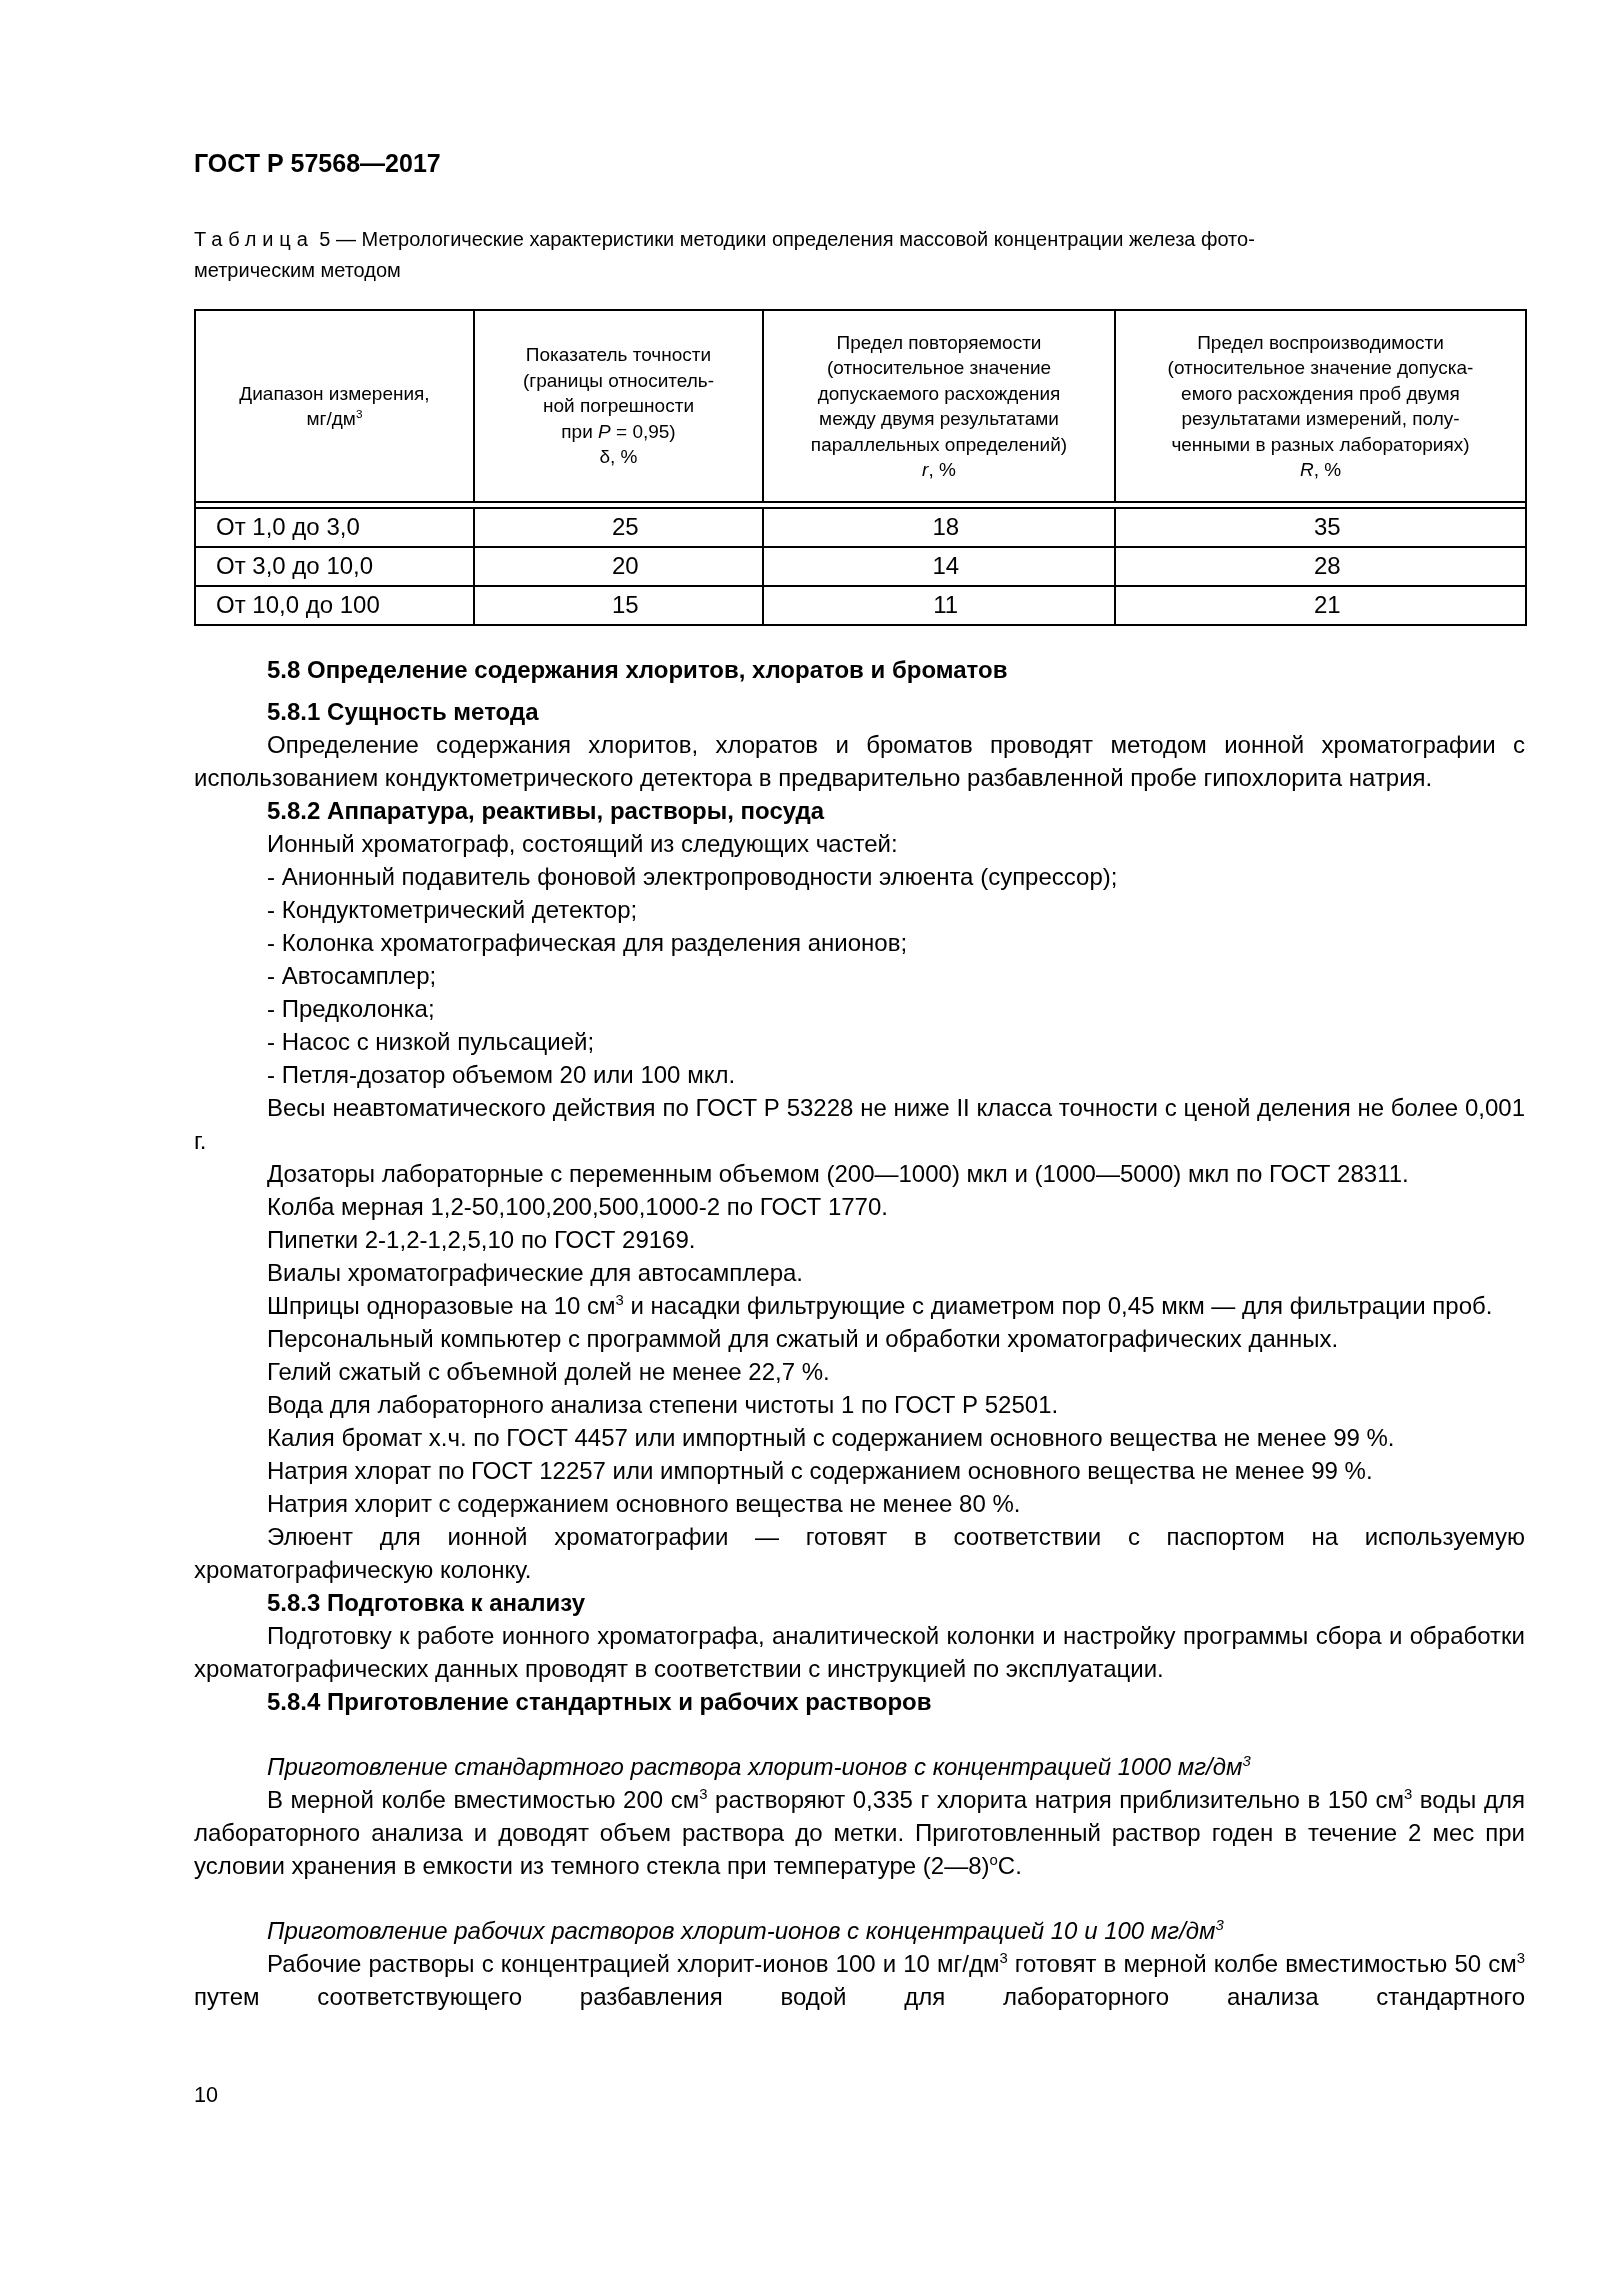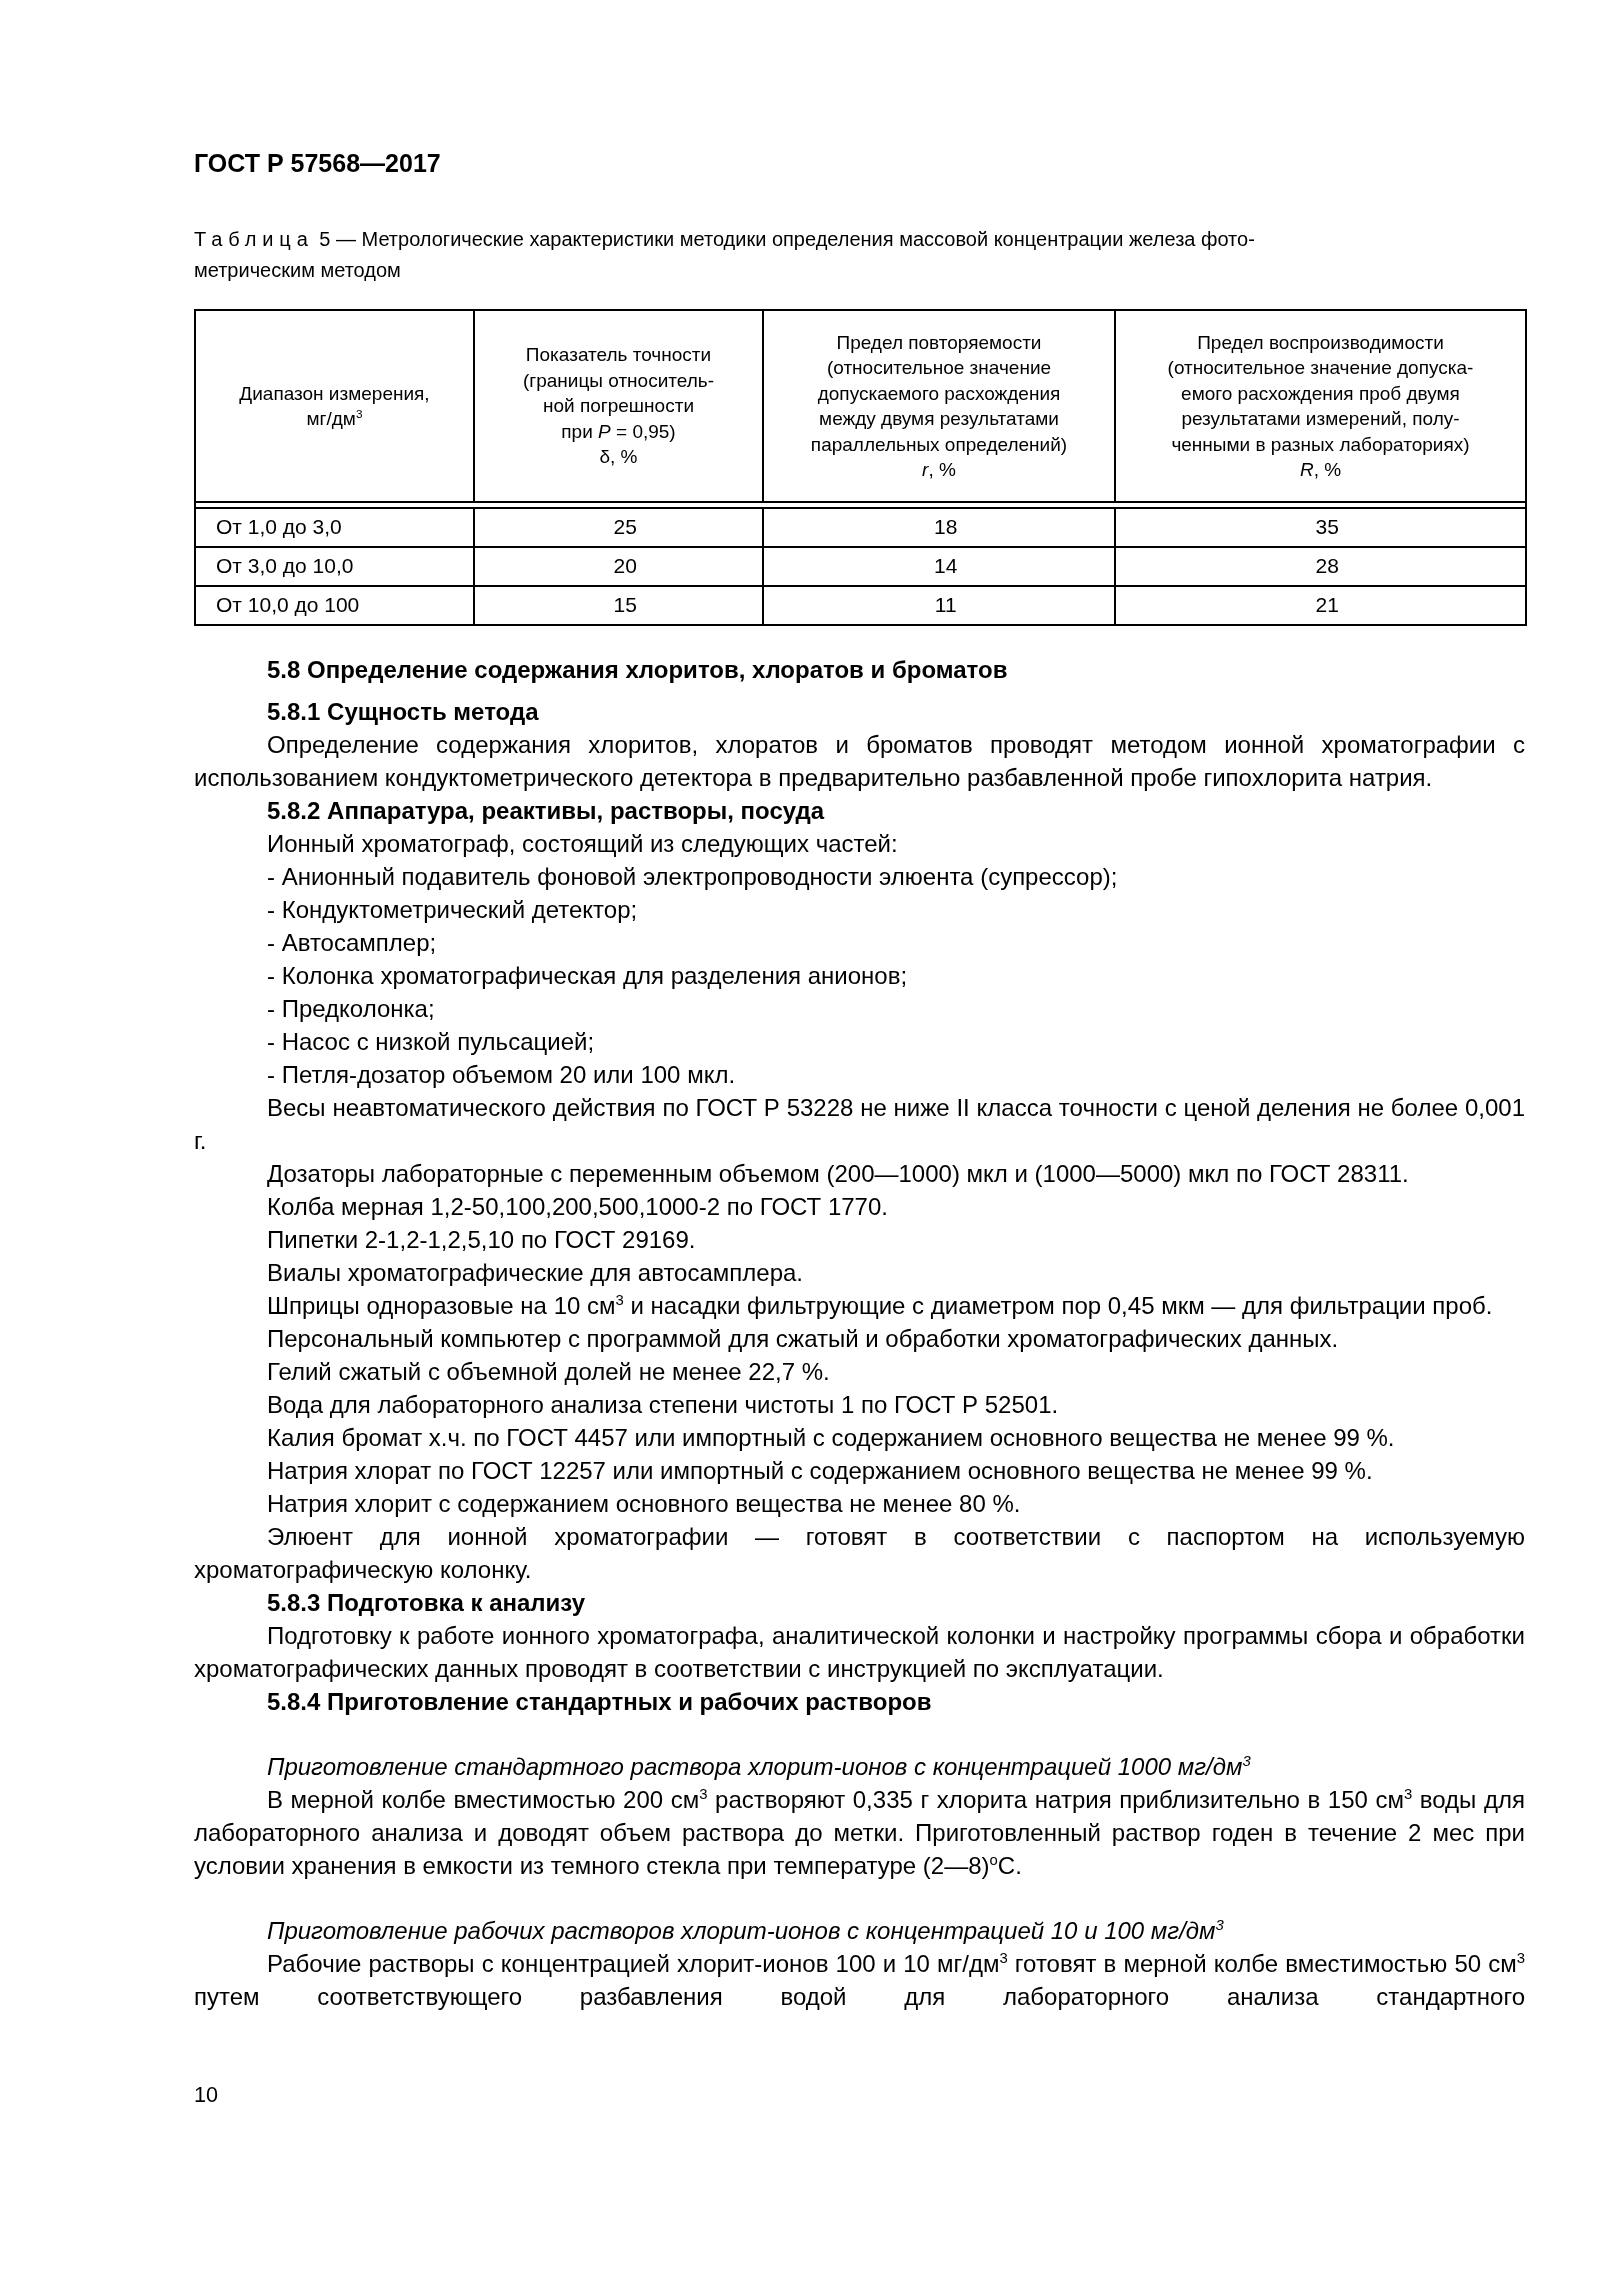--- a/index.html
+++ b/index.html
@@ -27,21 +27,21 @@
       border: 2px solid #000; text-align: center; vertical-align: middle;
       padding: 0 6.5px;
     }
     table.metro th {
       font-weight: normal; font-size: 19px; line-height: 25.5px; height: 190px;
     }
     table.metro tr.sep td {
       height: 3.9px; padding: 0; border-top: 2.6px solid #000; border-bottom: 2.6px solid #000;
       border-left: 2px solid #000; border-right: 2px solid #000;
     }
-    table.metro tbody tr.data td { height: 37px; font-size: 21px; padding-left: 20px; }
+    table.metro tbody tr.data td { height: 37px; font-size: 24px; padding-left: 20px; }
     table.metro td.left { text-align: left; padding-left: 6.5px; }
     .col1 { width: 279px; }
     .col2 { width: 289px; }
     .col3 { width: 352px; }
     .col4 { width: 411px; }
     sup { font-size: 0.62em; vertical-align: 0.6em; line-height: 0; }
     i { font-style: italic; }
 
     .body-text {
       position: absolute; left: 194px; top: 641px; width: 1331px;
@@ -136,22 +136,22 @@
 
 <div class="body-text">
   <p class="h h1">5.8 Определение содержания хлоритов, хлоратов и броматов</p>
   <p class="h">5.8.1 Сущность метода</p>
   <p class="ind">Определение содержания хлоритов, хлоратов и броматов проводят методом ионной хроматографии с использованием кондуктометрического детектора в предварительно разбавленной пробе гипохлорита натрия.</p>
 
   <p class="h">5.8.2 Аппаратура, реактивы, растворы, посуда</p>
   <p class="ind">Ионный  хроматограф, состоящий из следующих частей:</p>
   <p class="item">- Анионный подавитель фоновой электропроводности элюента (супрессор);</p>
   <p class="item">- Кондуктометрический детектор;</p>
+  <p class="item">- Колонка хроматографическая для разделения анионов;</p>
   <p class="item">- Автосамплер;</p>
-  <p class="item">- Колонка хроматографическая для разделения анионов;</p>
   <p class="item">- Предколонка;</p>
   <p class="item">- Насос с низкой пульсацией;</p>
   <p class="item">- Петля-дозатор объемом 20 или 100  мкл.</p>
   <p class="ind">Весы неавтоматического действия по ГОСТ Р 53228 не ниже II класса точности с ценой деления не более  0,001 г.</p>
   <p class="ind">Дозаторы лабораторные с переменным объемом (200—1000) мкл и (1000—5000) мкл по ГОСТ 28311.</p>
   <p class="ind">Колба мерная 1,2-50,100,200,500,1000-2 по ГОСТ 1770.</p>
   <p class="ind">Пипетки 2-1,2-1,2,5,10 по ГОСТ 29169.</p>
   <p class="ind">Виалы хроматографические для автосамплера.</p>
   <p class="ind"><span>Шприцы одноразовые на 10 см</span><sup>3</sup><span> и насадки фильтрующие с диаметром пор 0,45 мкм — для фильтрации проб.</span></p>
   <p class="ind">Персональный компьютер с программой для сжатый и обработки хроматографических данных.</p>

